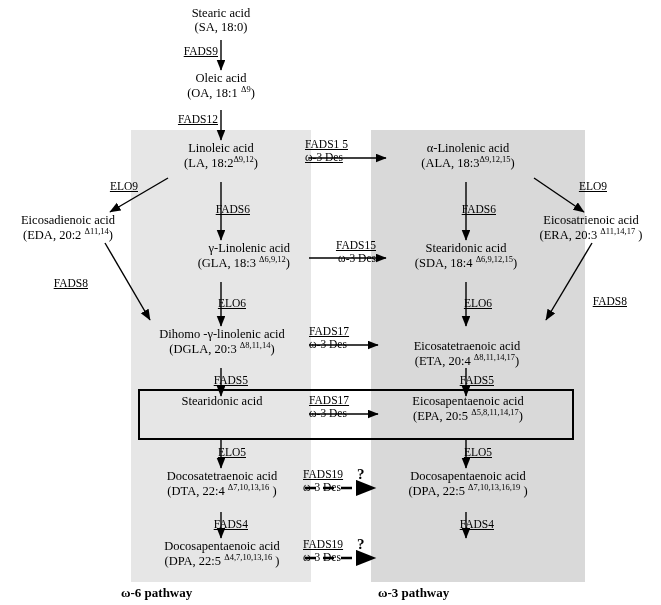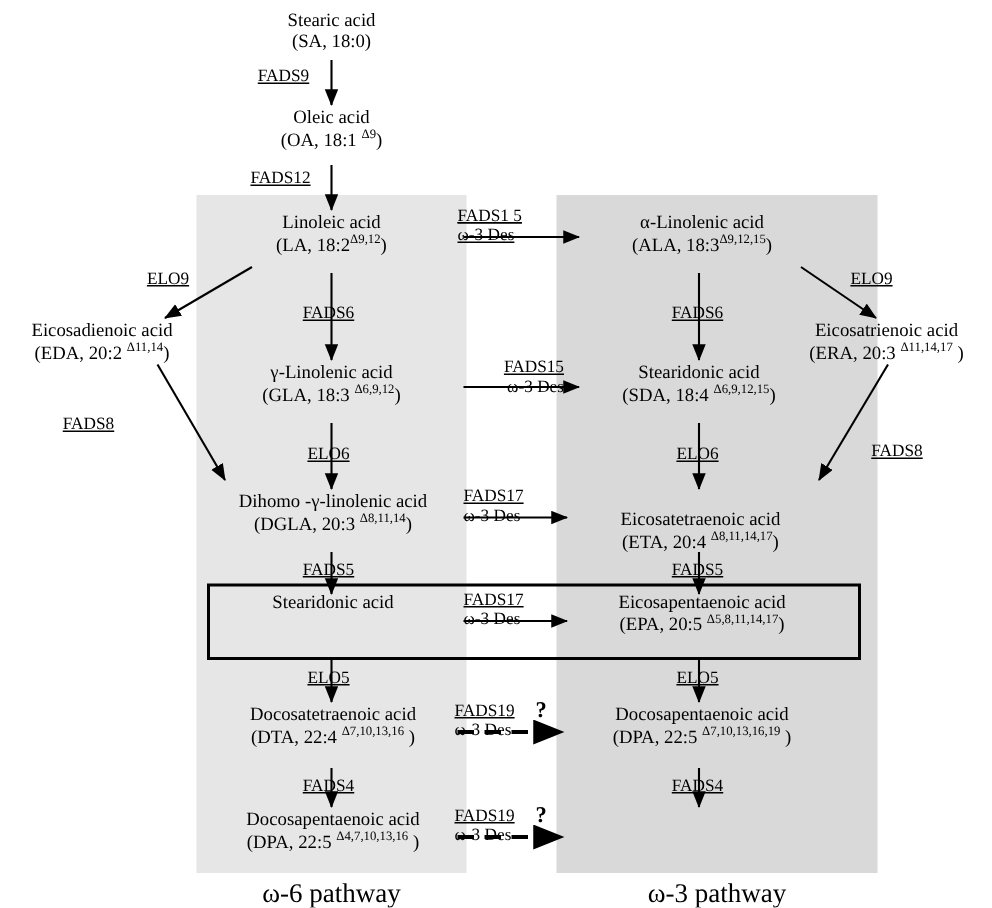--- a/index.html
+++ b/index.html
@@ -18,21 +18,21 @@
     line-height:1.15;
     font-size:12.5px;
     white-space:nowrap;
   }
   .node .l1{display:block;}
   .node .l2{display:block;}
   sup{font-size:8.5px;vertical-align:super;}
   .enz{
     position:absolute;
     font-size:11.5px;
-    text-align:center;
+    text-align:right;
     line-height:1.1;
     white-space:nowrap;
   }
   .enz .u{display:block;text-decoration:underline;}
   .enz .d{display:block;}
   .band-w6{
     position:absolute;
     left:131px;top:130px;width:180px;height:452px;
     background:#e6e6e6;
   }
@@ -42,23 +42,23 @@
     background:#d9d9d9;
   }
   .highlight-box{
     position:absolute;
     left:138px;top:389px;width:432px;height:47px;
     border:2.5px solid #000;
     background:transparent;
   }
   .pathlabel{
     position:absolute;
-    font-size:18px;
-    font-weight:normal;
-    text-align:center;
+    font-size:13px;
+    font-weight:bold;
+    text-align:left;
     width:200px;
   }
   svg{position:absolute;left:0;top:0;pointer-events:none;}
   .qmark{
     position:absolute;
     font-size:15px;
     font-weight:bold;
   }
 </style>
 </head>
@@ -129,21 +129,21 @@
   <div class="node" style="left:4px;top:213px;width:128px;">
     <span class="l1">Eicosadienoic acid</span>
     <span class="l2"><span>(EDA, 20:2 </span><sup>Δ11,14</sup><span>)</span></span>
   </div>
 
   <div class="node" style="left:524px;top:213px;width:134px;">
     <span class="l1">Eicosatrienoic acid</span>
     <span class="l2"><span>(ERA, 20:3 </span><sup>Δ11,14,17</sup><span> )</span></span>
   </div>
 
-  <div class="node" style="left:152px;top:241px;width:138px;">
+  <div class="node" style="left:152px;top:241px;width:138px;text-align:right;">
     <span class="l1">γ-Linolenic acid</span>
     <span class="l2"><span>(GLA, 18:3 </span><sup>Δ6,9,12</sup><span>)</span></span>
   </div>
 
   <div class="node" style="left:392px;top:241px;width:148px;">
     <span class="l1">Stearidonic acid</span>
     <span class="l2"><span>(SDA, 18:4 </span><sup>Δ6,9,12,15</sup><span>)</span></span>
   </div>
 
   <div class="node" style="left:133px;top:327px;width:178px;">

